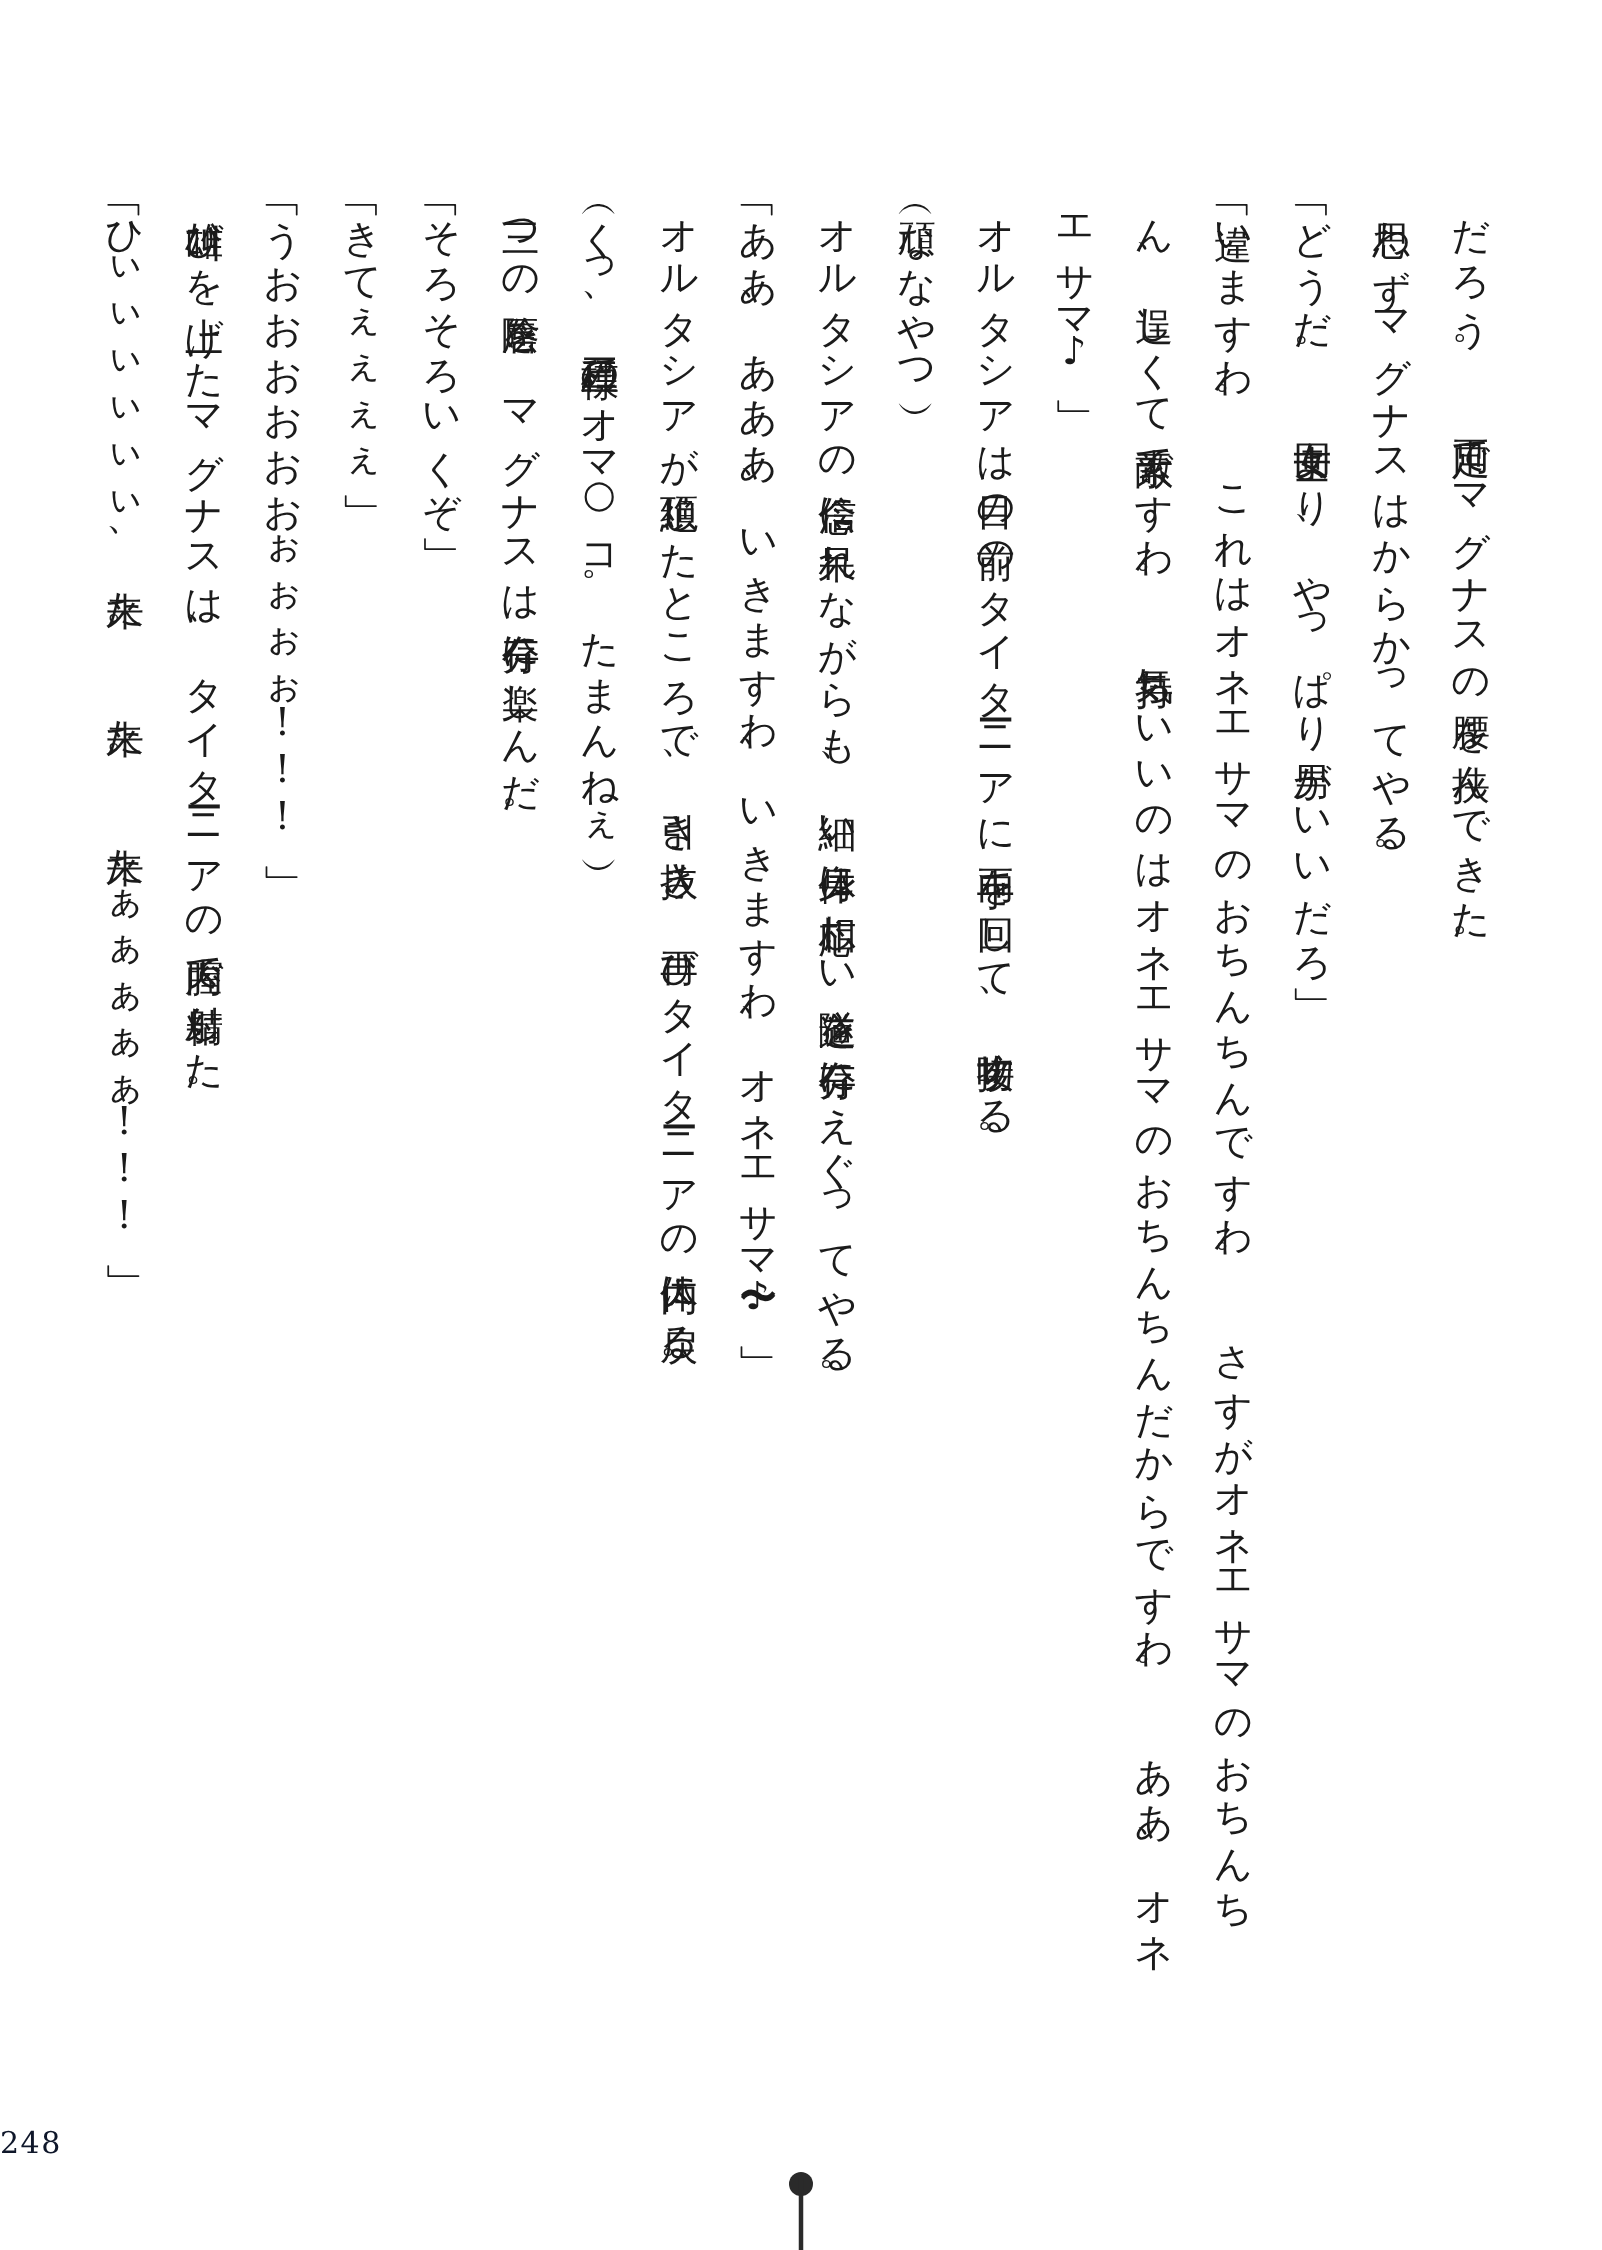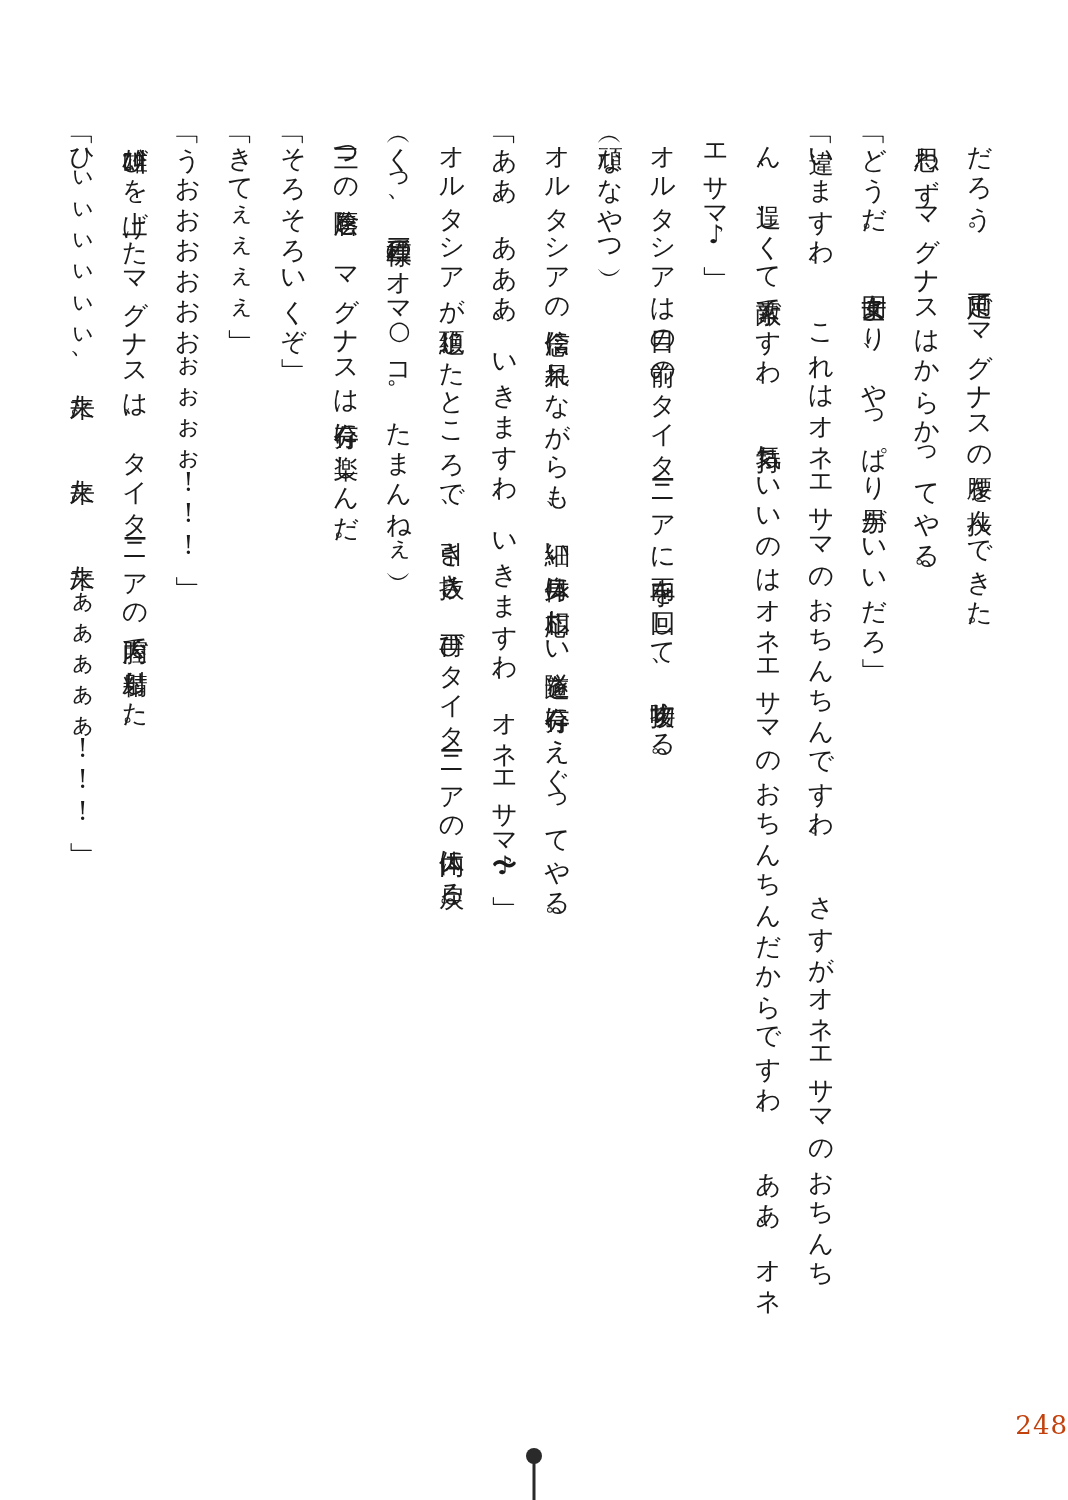--- a/index.html
+++ b/index.html
@@ -34,23 +34,23 @@
   .text-block p {
     margin: 0;
     padding: 0;
     text-indent: 0;
   }
   .page-number {
     position: absolute;
     left: 0;
     right: 0;
     bottom: 60px;
-    text-align: right;
-    font-size: 26px;
-    color: #c2410c;
+    text-align: left;
+    font-size: 20px;
+    color: #0f172a;
     font-family: "DejaVu Serif", serif;
     letter-spacing: 1px;
   }
   .spine-mark {
     position: absolute;
     left: 50%;
     bottom: 0;
     transform: translateX(-50%);
     width: 3px;
     height: 48px;

